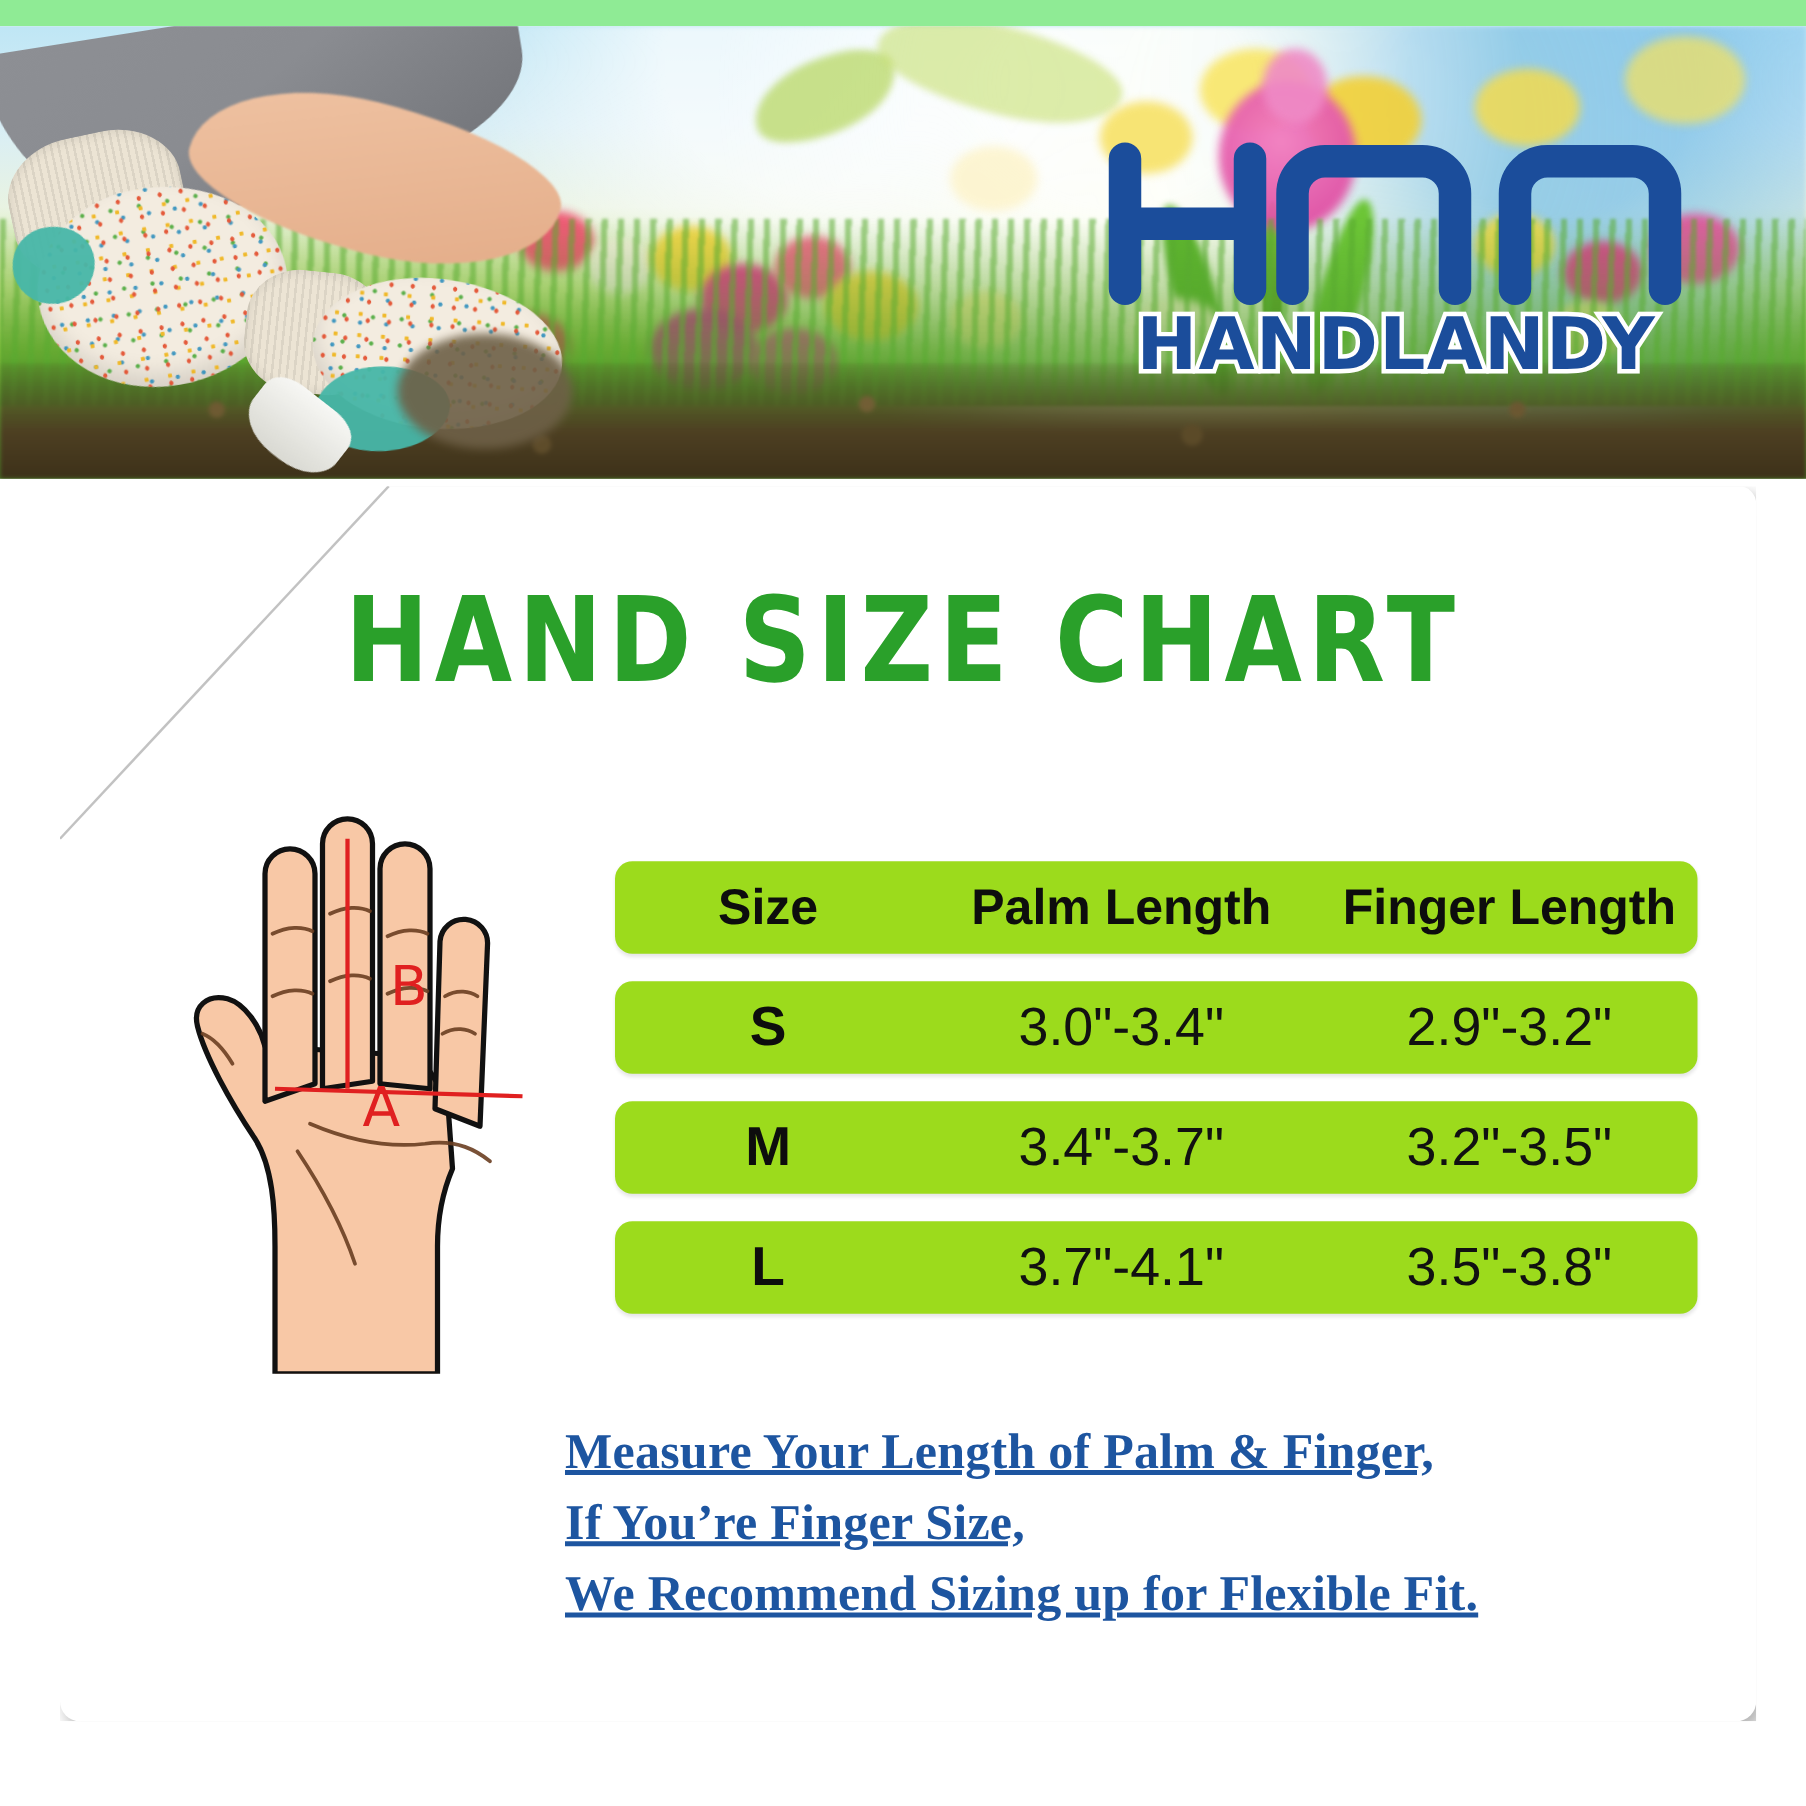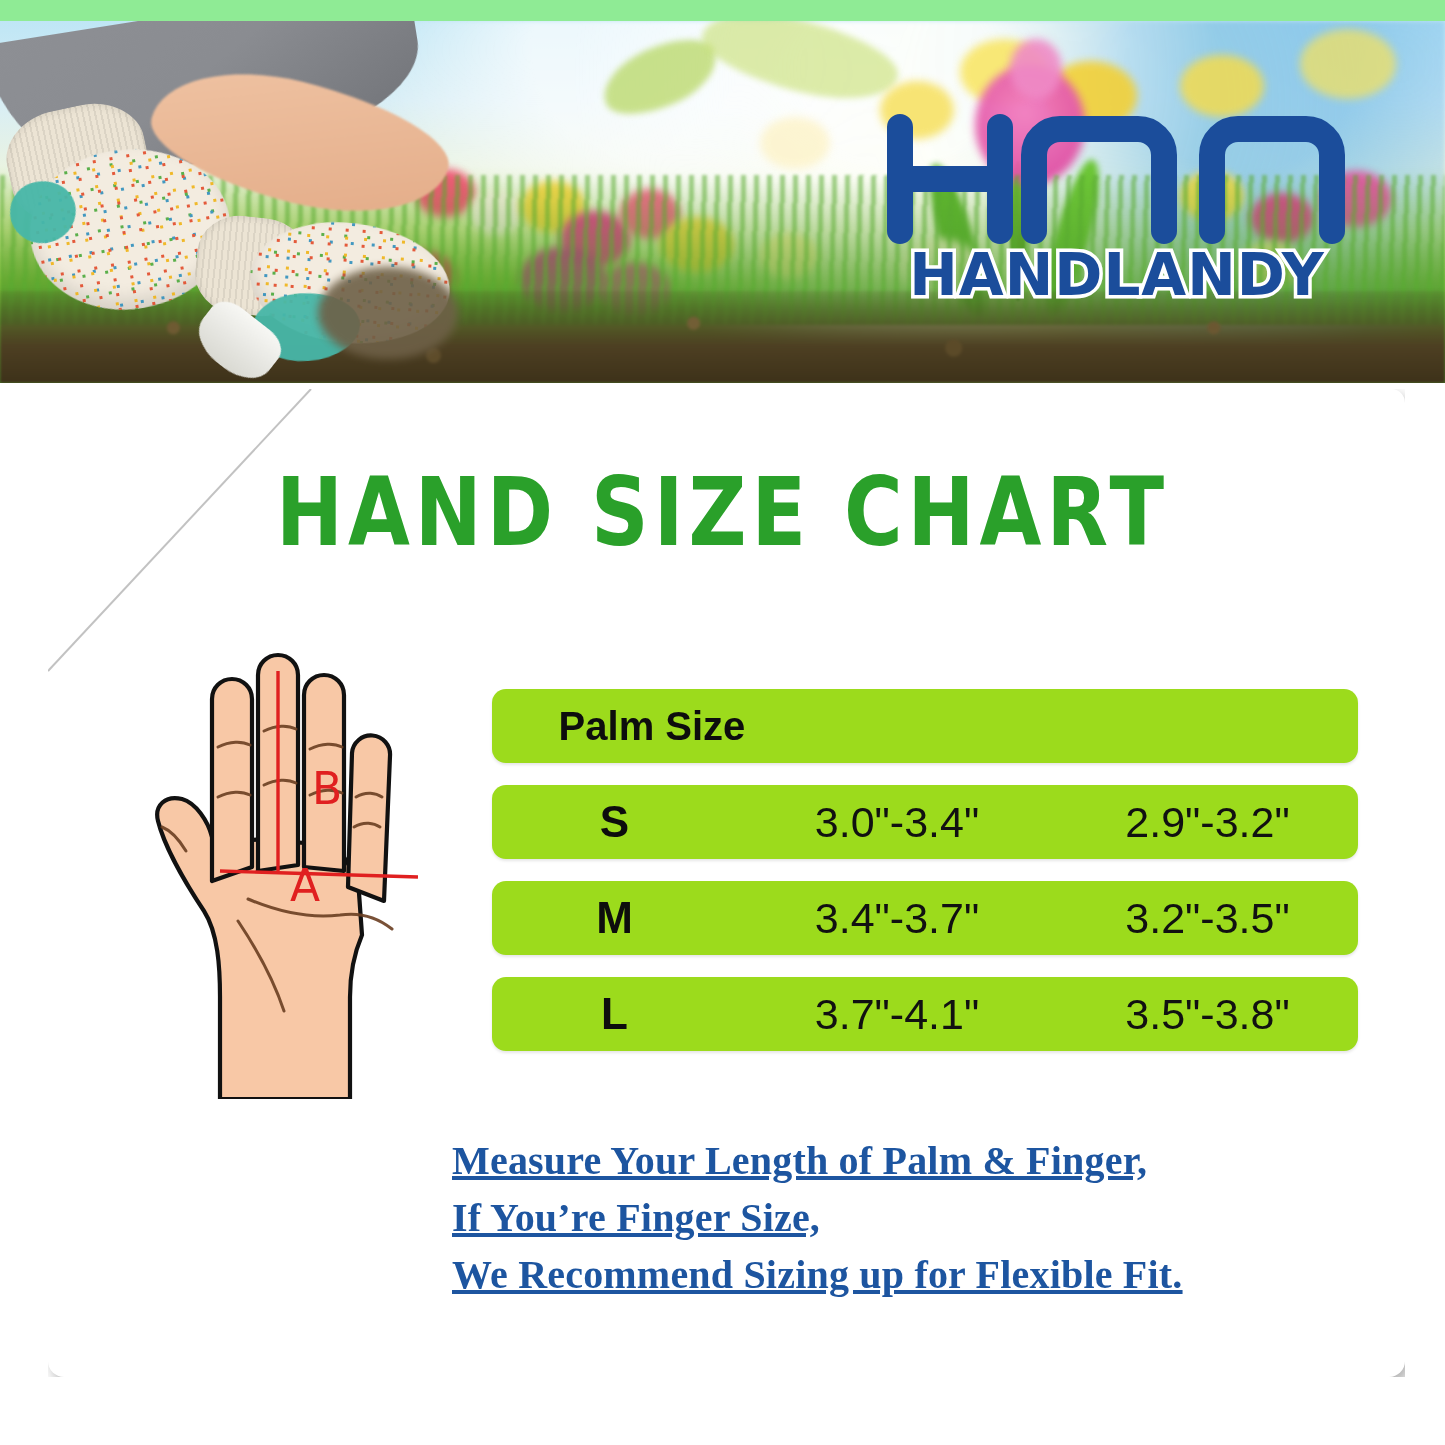--- a/index.html
+++ b/index.html
@@ -283,21 +283,23 @@
         <line x1="120" y1="222" x2="318" y2="228"></line>
       </g>
       <text x="212" y="155" font-family="DejaVu Sans, sans-serif" font-size="44" fill="#E02020">B</text>
       <text x="190" y="252" font-family="DejaVu Sans, sans-serif" font-size="44" fill="#E02020">A</text>
     </svg>
   </div>
 
   <div class="table">
 
     <div class="row hdr">
-      <div class="c1">Palm Size</div>
+      <div class="c0">Size</div>
+      <div class="c1">Palm Length</div>
+      <div class="c2">Finger Length</div>
     </div>
 
     <div class="row body">
       <div class="c0">S</div>
       <div class="c1">3.0"-3.4"</div>
       <div class="c2">2.9"-3.2"</div>
     </div>
 
     <div class="row body">
       <div class="c0">M</div>

